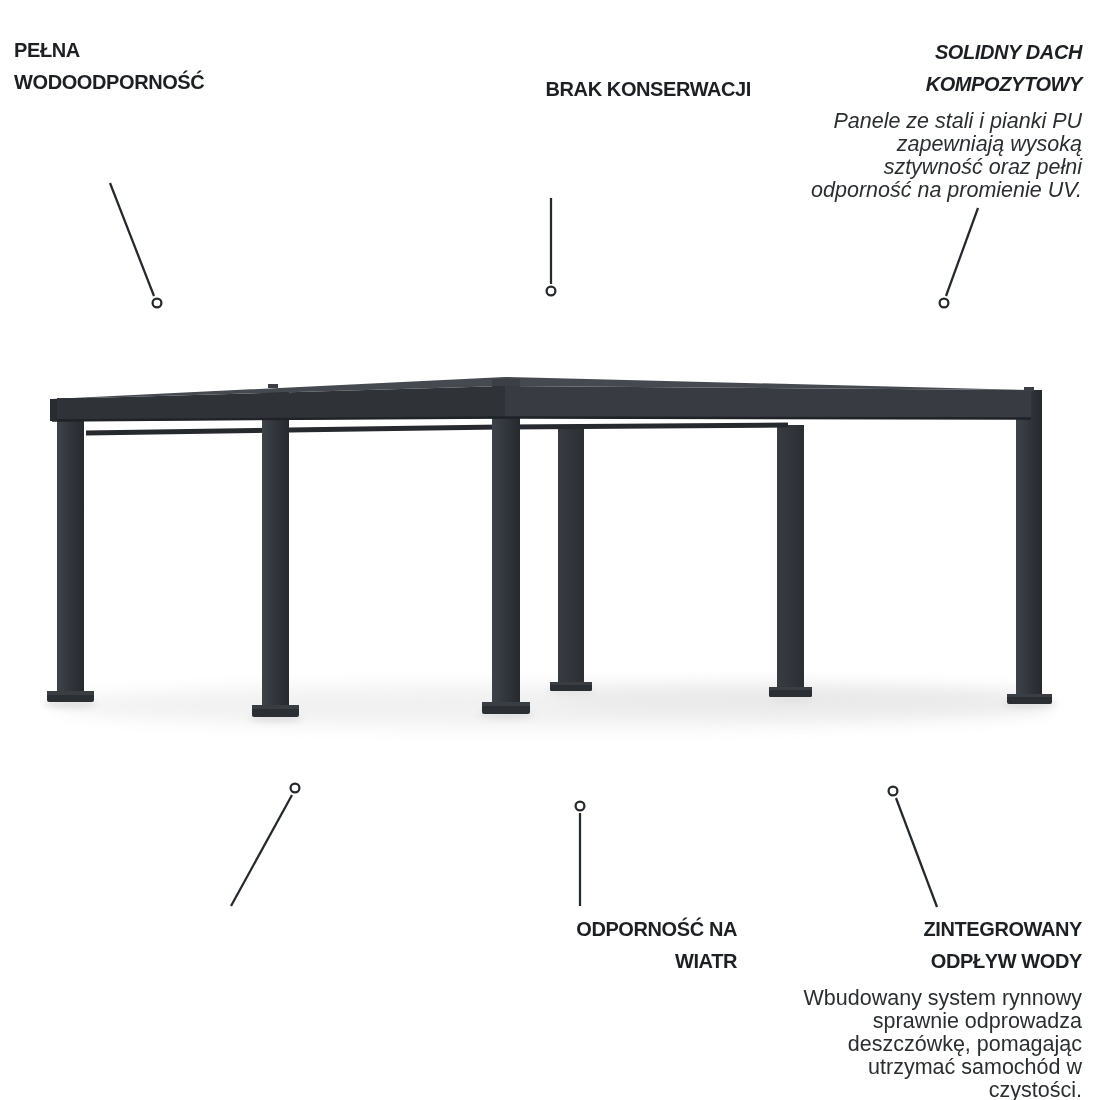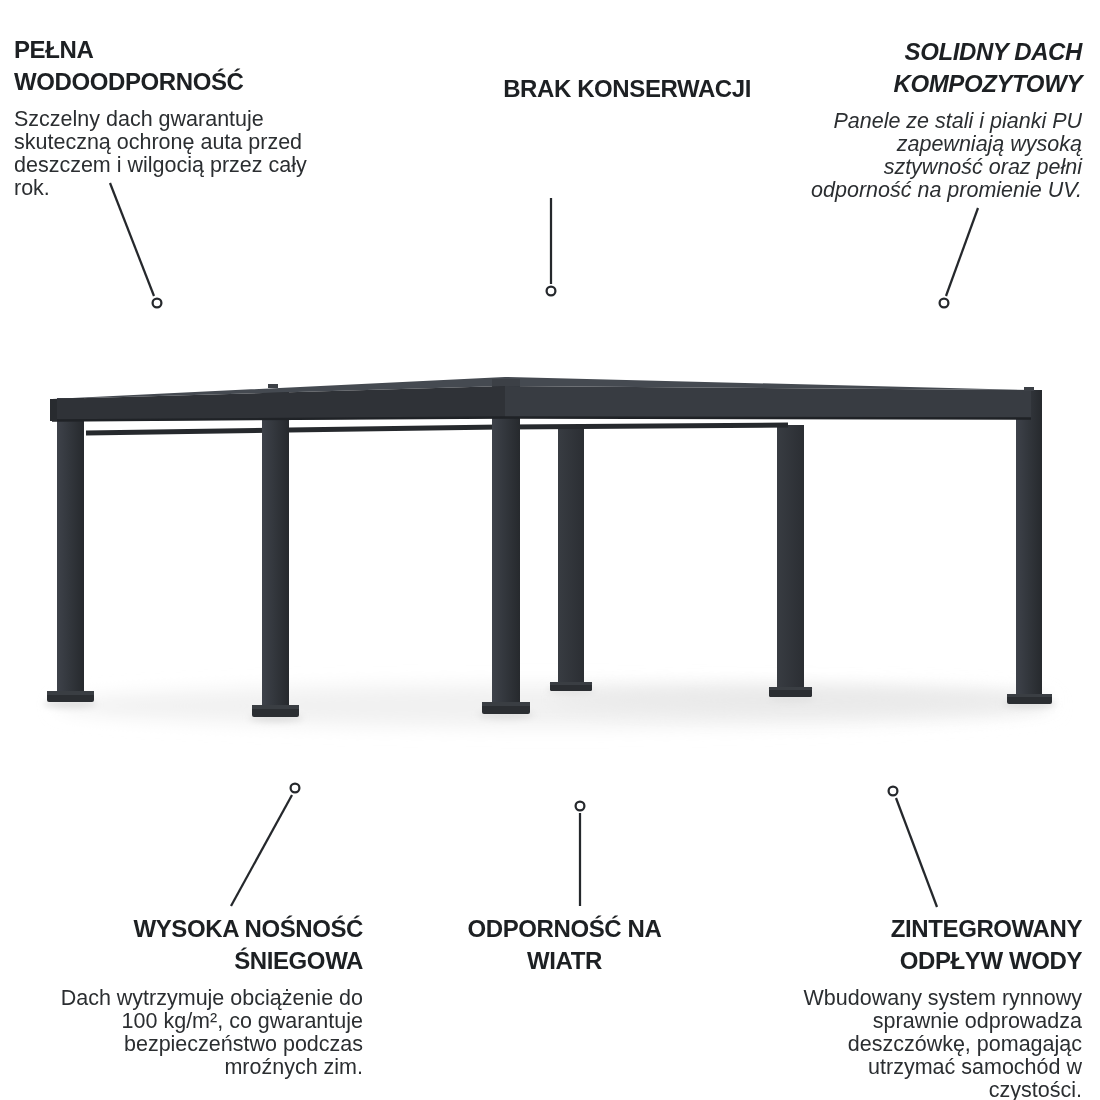--- a/index.html
+++ b/index.html
@@ -6,36 +6,36 @@
   body{
     width:1100px;height:1100px;position:relative;overflow:hidden;
     background:#ffffff;
     font-family:"Liberation Sans", sans-serif;
   }
   .stage{position:absolute;inset:0;}
   svg.layer{position:absolute;left:0;top:0;width:1100px;height:1100px;}
   .callout{position:absolute;}
   .callout h2{
     margin:0 0 10px 0;
-    font-size:24px;line-height:32px;font-weight:700;
+    font-size:20px;line-height:32px;font-weight:700;
     letter-spacing:-0.4px;color:#1d2023;
     white-space:pre-line;text-transform:uppercase;
   }
   .callout p{
     margin:0;
     font-size:21.5px;line-height:23px;font-weight:400;
     color:#2b2e31;white-space:pre-line;
   }
   .align-left{text-align:left;}
   .align-right{text-align:right;}
   .co-top-left{left:14px;top:34px;width:340px;}
   .co-top-center{right:349px;top:73px;width:350px;}
   .co-top-right{right:18px;top:36px;width:330px;font-style:italic;}
   .co-bottom-left{left:18px;top:913px;width:345px;}
-  .co-bottom-center{right:363px;top:913px;width:345px;text-align:center;}
+  .co-bottom-center{right:363px;top:913px;width:345px;}
   .co-bottom-right{right:18px;top:913px;width:330px;}
 </style>
 </head>
 <body>
 
 <div class="stage">
 
   <svg class="layer" viewBox="0 0 1100 1100" aria-hidden="true">
     <defs>
       <linearGradient id="postGrad" x1="0" y1="0" x2="1" y2="0">
@@ -130,47 +130,35 @@
       <g>
         <line x1="896" y1="798" x2="937" y2="907"></line>
         <circle cx="893" cy="791" r="4.4" fill="#ffffff"></circle>
       </g>
     </g>
   </svg>
 
   <div class="callout co-top-left align-left">
     <h2>PEŁNA
 WODOODPORNOŚĆ</h2>
-    <p>Szczelny dach gwarantuje
-skuteczną ochronę auta przed
-deszczem i wilgocią przez cały
-rok.</p>
   </div>
 
   <div class="callout co-top-center align-right">
     <h2>BRAK KONSERWACJI</h2>
   </div>
 
   <div class="callout co-top-right align-right">
     <h2>SOLIDNY DACH
 KOMPOZYTOWY</h2>
     <p>Panele ze stali i pianki PU
 zapewniają wysoką
 sztywność oraz pełni
 odporność na promienie UV.</p>
   </div>
 
-  <div class="callout co-bottom-left align-right">
-    <h2>WYSOKA NOŚNOŚĆ
-ŚNIEGOWA</h2>
-    <p>Dach wytrzymuje obciążenie do
-100 kg/m², co gwarantuje
-bezpieczeństwo podczas
-mroźnych zim.</p>
-  </div>
 
   <div class="callout co-bottom-center align-right">
     <h2>ODPORNOŚĆ NA
 WIATR</h2>
   </div>
 
   <div class="callout co-bottom-right align-right">
     <h2>ZINTEGROWANY
 ODPŁYW WODY</h2>
     <p>Wbudowany system rynnowy

